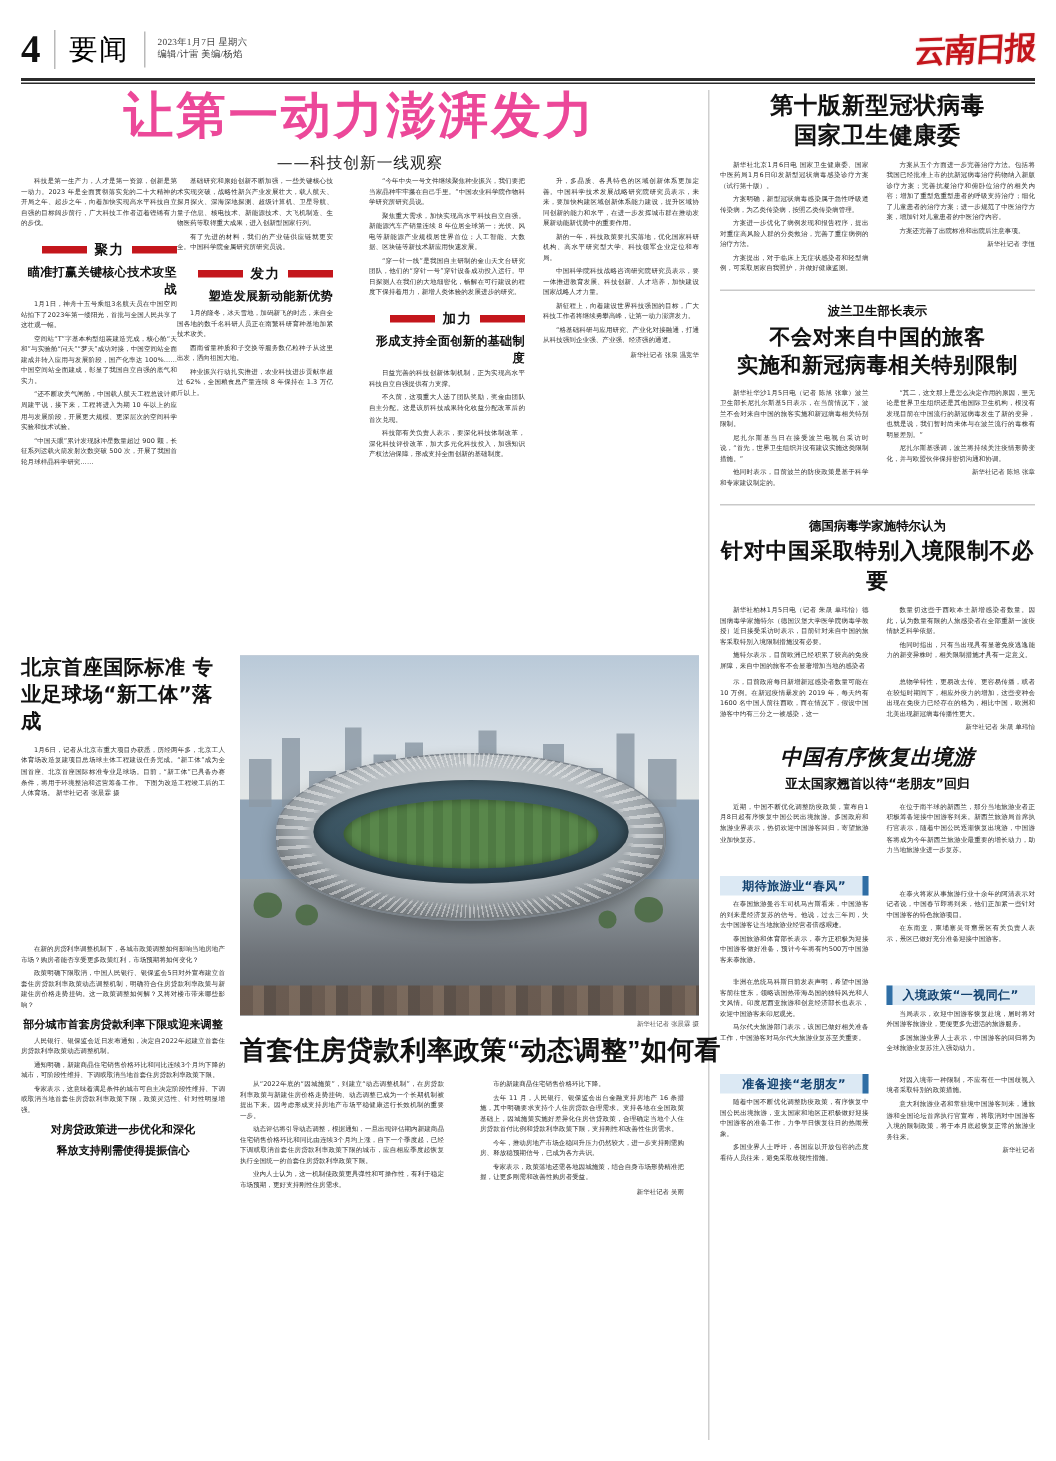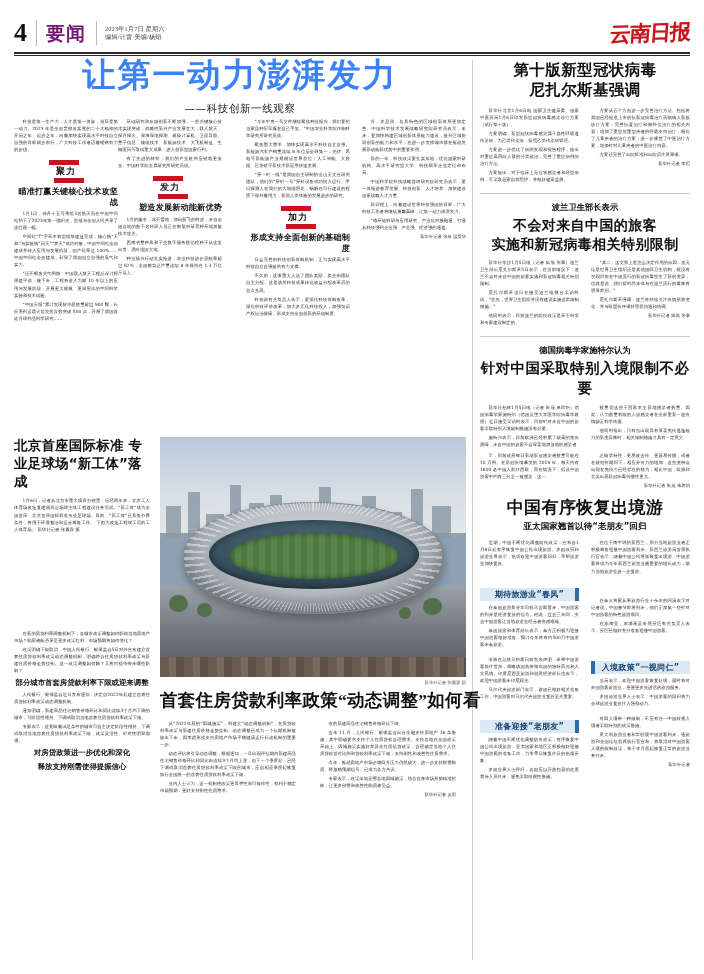--- a/index.html
+++ b/index.html
@@ -18,21 +18,21 @@
     display:flex;align-items:center;
   }
   .mh-pageno{
     font-family:"Liberation Serif",serif;
     font-size:26px;font-weight:bold;color:#111;line-height:1;
     padding-right:9px;
   }
   .mh-div{width:1px;height:26px;background:#b9b9b9;}
   .mh-section{
     font-family:"DejaVu Sans","Liberation Sans",sans-serif;
-    font-size:19px;font-weight:bold;color:#701a75;
+    font-size:19px;font-weight:normal;color:#000000;
     letter-spacing:1px;padding:0 10px 0 9px;line-height:1;
   }
   .mh-div2{width:1px;height:24px;background:#b9b9b9;}
   .mh-meta{padding-left:8px;line-height:1.35;}
   .mh-meta div{font-size:6.2px;color:#3b3b3b;letter-spacing:.2px;white-space:nowrap;}
   .mh-logo{
     margin-left:auto;
     font-family:"DejaVu Sans","Liberation Sans",sans-serif;
     font-size:21px;font-weight:bold;color:#c4161c;
     letter-spacing:-1px;
@@ -55,32 +55,32 @@
     font-family:"DejaVu Sans","Liberation Sans",sans-serif;
     -webkit-font-smoothing:none;
     word-break:break-all;
     letter-spacing:.05px;
   }
   .body-col p{margin:0 0 2px 0;text-indent:8.6px;}
 
   
   .lead-wrap{position:absolute;left:14px;top:60px;width:452px;}
   .lead-title{
-    font-family:Liberation Mono, monospace;
-    font-weight:bold;font-size:33px;color:#3b82f6;text-align:center;
+    font-family:Liberation Serif, serif;
+    font-weight:bold;font-size:33px;color:#ec4899;text-align:center;
     letter-spacing:2px;line-height:1.12;
   }
   .lead-sub{
     font-family:"DejaVu Sans","Liberation Sans",sans-serif;
     font-size:10.5px;color:#222;text-align:center;margin-top:5px;letter-spacing:.6px;
   }
 
   
   .sec-banner{
-    display:flex;align-items:center;justify-content:flex-end;margin:7px 0 3px 0;flex-direction:column;
+    display:flex;align-items:center;justify-content:flex-end;margin:7px 0 3px 0;
   }
   .sec-banner .bar{height:5px;width:30px;background:#c4161c;}
   .sec-banner .bar.l{margin-right:5px;}
   .sec-banner .bar.r{margin-left:5px;}
   .sec-banner .txt{
     font-family:"DejaVu Sans","Liberation Sans",sans-serif;
     font-size:9px;font-weight:bold;color:#111;letter-spacing:1px;
   }
   .sec-sub{
     font-family:"DejaVu Sans","Liberation Sans",sans-serif;
@@ -153,21 +153,21 @@
   .photo-credit{
     position:absolute;left:146px;top:243px;width:306px;
     font-size:4.3px;color:#555;text-align:right;
     font-family:"DejaVu Sans","Liberation Sans",sans-serif;
   }
 
   
   .bottom-story{position:absolute;left:14px;top:690px;width:452px;height:270px;}
   .bs-title{
     position:absolute;left:146px;top:0;width:306px;
-    font-family:Liberation Serif, serif;
+    font-family:Liberation Sans, sans-serif;
     font-weight:bold;font-size:17.5px;color:#111;letter-spacing:.3px;line-height:1.2;
     white-space:nowrap;
   }
   .bs-sub{
     font-family:"DejaVu Sans","Liberation Sans",sans-serif;
     font-size:7.4px;font-weight:bold;color:#111;text-align:center;
     line-height:1.35;margin:4px 0 3px 0;
   }
   .bcol{position:absolute;width:136px;}
   .bcol.b1{left:0;top:-60px;}
@@ -378,21 +378,21 @@
         <p>专家表示，政策落地还需各地因城施策，结合自身市场形势精准把握，让更多刚需和改善性购房者受益。</p>
       </div>
       <div class="sign">新华社记者 吴雨</div>
     </div>
   </div>
 
   <div class="right">
 
     <div>
       <div class="r-title" style="white-space:pre-line;">第十版新型冠状病毒
-尼扎尔斯基强调</div>
+国家卫生健康委</div>
       <div class="r-two">
         <div class="rc body-col">
           <p>新华社北京1月6日电 国家卫生健康委、国家中医药局1月6日印发新型冠状病毒感染诊疗方案（试行第十版）。</p>
           <p>方案明确，新型冠状病毒感染属于急性呼吸道传染病，为乙类传染病，按照乙类传染病管理。</p>
           <p>方案进一步优化了病例发现和报告程序，提出对重症高风险人群的分类救治，完善了重症病例的治疗方法。</p>
           <p>方案提出，对于临床上无症状感染者和轻型病例，可采取居家自我照护，并做好健康监测。</p>
         </div>
         <div class="rc body-col">
           <p>方案从五个方面进一步完善治疗方法。包括将我国已经批准上市的抗新冠病毒治疗药物纳入新版诊疗方案；完善抗凝治疗和俯卧位治疗的相关内容；增加了重型危重型患者的呼吸支持治疗；细化了儿童患者的治疗方案；进一步规范了中医治疗方案，增加针对儿童患者的中医治疗内容。</p>
           <p>方案还完善了出院标准和出院后注意事项。</p>
@@ -441,21 +441,21 @@
           <p>示，目前政府每日新增新冠感染者数量可能在 10 万例。在新冠疫情暴发的 2019 年，每天约有 1600 名中国人前往西欧，而在情况下，假设中国游客中约有三分之一被感染，这一</p>
         </div>
         <div class="rc body-col">
           <p>总物学特性，更易改去传、更容易传播，或者在较短时期间下，相应外疫力的增加，这些变种会出现在免疫力已经存在的格为，相比中国，欧洲和北美出现新冠病毒传播性更大。</p>
           <div class="r-sign">新华社记者 朱晟 单玮怡</div>
         </div>
       </div>
     </div>
 
     <div style="margin-top:6px;">
-      <div class="r-title" style="font-size:17px;">中国有序恢复出境游</div>
+      <div class="r-title" style="font-size:14px;font-style:italic;">中国有序恢复出境游</div>
       <div class="r-subline">亚太国家翘首以待“老朋友”回归</div>
 
       <div class="r-two">
         <div class="rc body-col">
           <p>近期，中国不断优化调整防疫政策，宣布自1月8日起有序恢复中国公民出境旅游。多国政府和旅游业界表示，热切欢迎中国游客回归，寄望旅游业加快复苏。</p>
         </div>
         <div class="rc body-col">
           <p>在位于南半球的新西兰，那分当地旅游业者正积极筹备迎接中国游客到来。新西兰旅游局首席执行官表示，随着中国公民逐渐恢复出境游，中国游客将成为今年新西兰旅游业最重要的增长动力，助力当地旅游业进一步复苏。</p>
         </div>
       </div>
@@ -487,21 +487,21 @@
             <span class="bh-cap-l"></span>
             <span class="bh-txt">入境政策“一视同仁”</span>
           </div>
           <div class="body-col">
             <p>当局表示，欢迎中国游客恢复赴境，届时将对外国游客旅游业，更便更多先进活的旅游服务。</p>
             <p>多国旅游业界人士表示，中国游客的回归将为全球旅游业复苏注入强劲动力。</p>
           </div>
         </div>
       </div>
 
-      <div class="r-two" style="align-items:flex-start;">
+      <div class="r-two" style="align-items:center;">
         <div class="rc">
           <div class="blue-head">
             <span class="bh-txt">准备迎接“老朋友”</span>
             <span class="bh-cap"></span>
           </div>
           <div class="body-col">
             <p>随着中国不断优化调整防疫政策，有序恢复中国公民出境旅游，亚太国家和地区正积极做好迎接中国游客的准备工作，力争早日恢复往日的热闹景象。</p>
             <p>多国业界人士呼吁，各国应以开放包容的态度看待人员往来，避免采取歧视性措施。</p>
           </div>
         </div>

